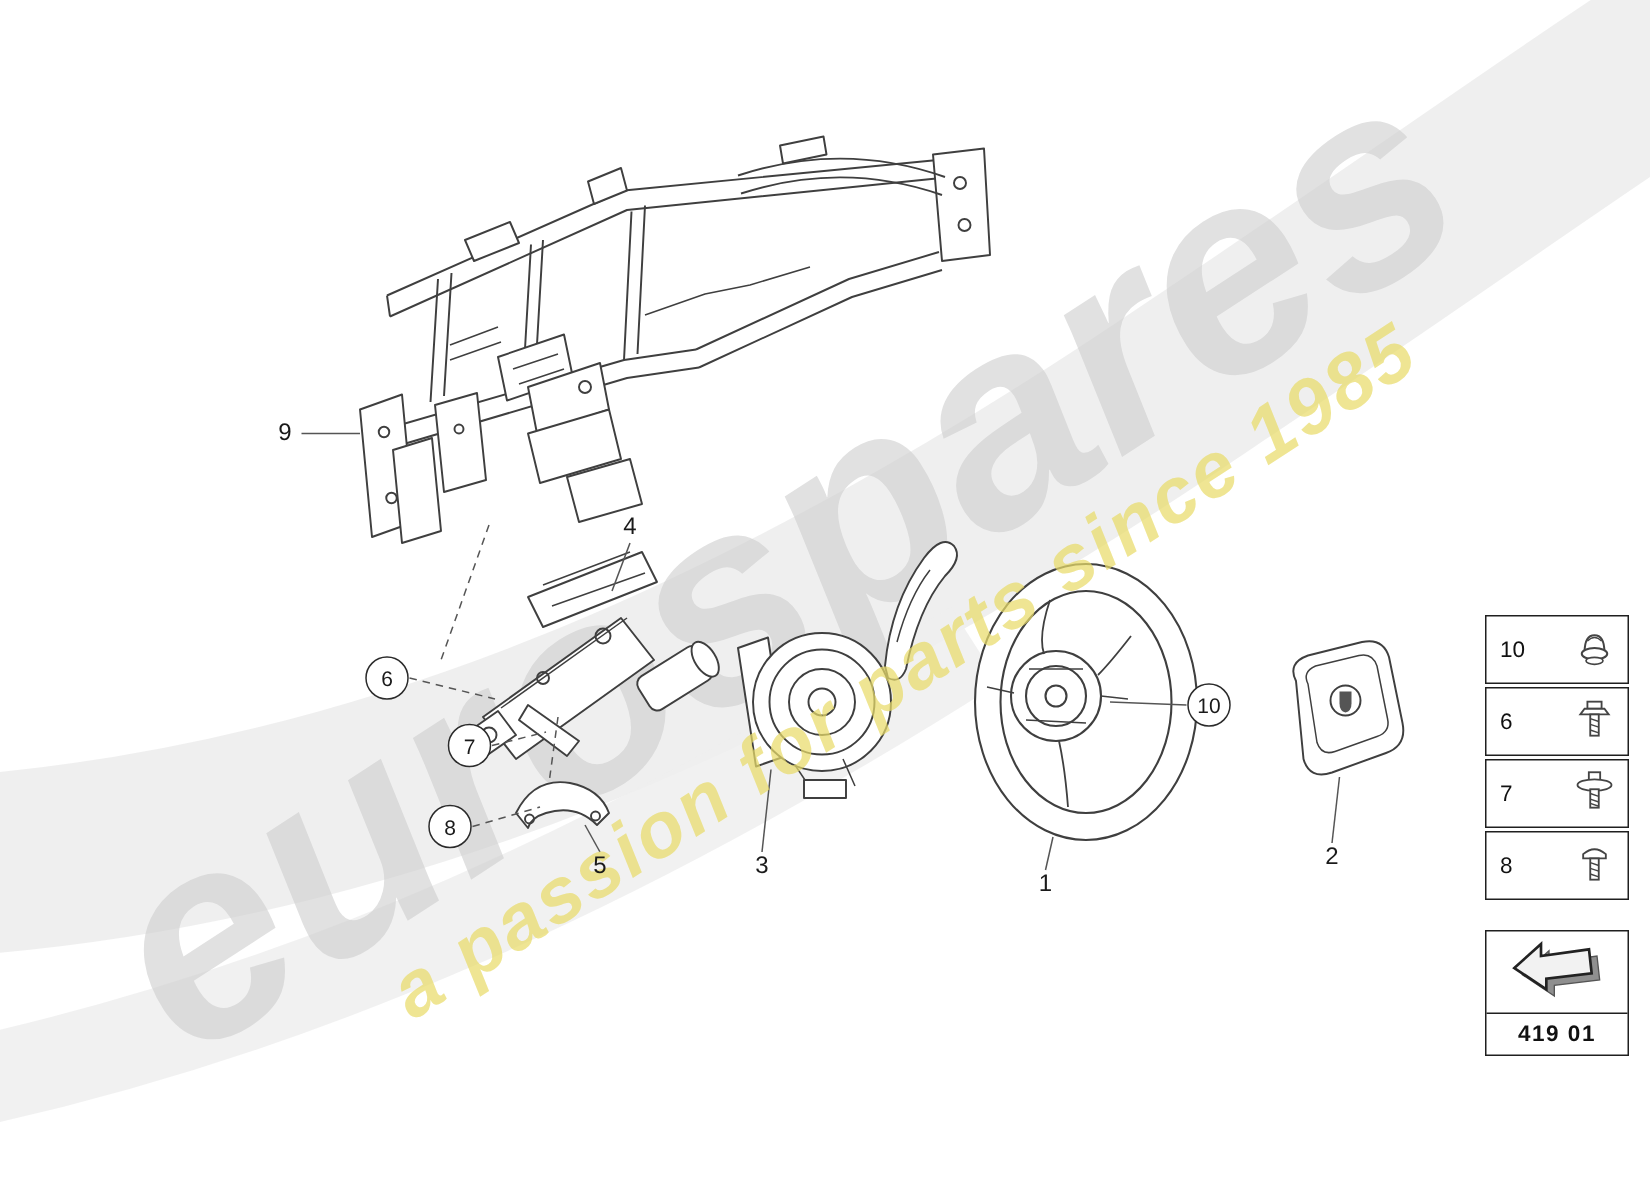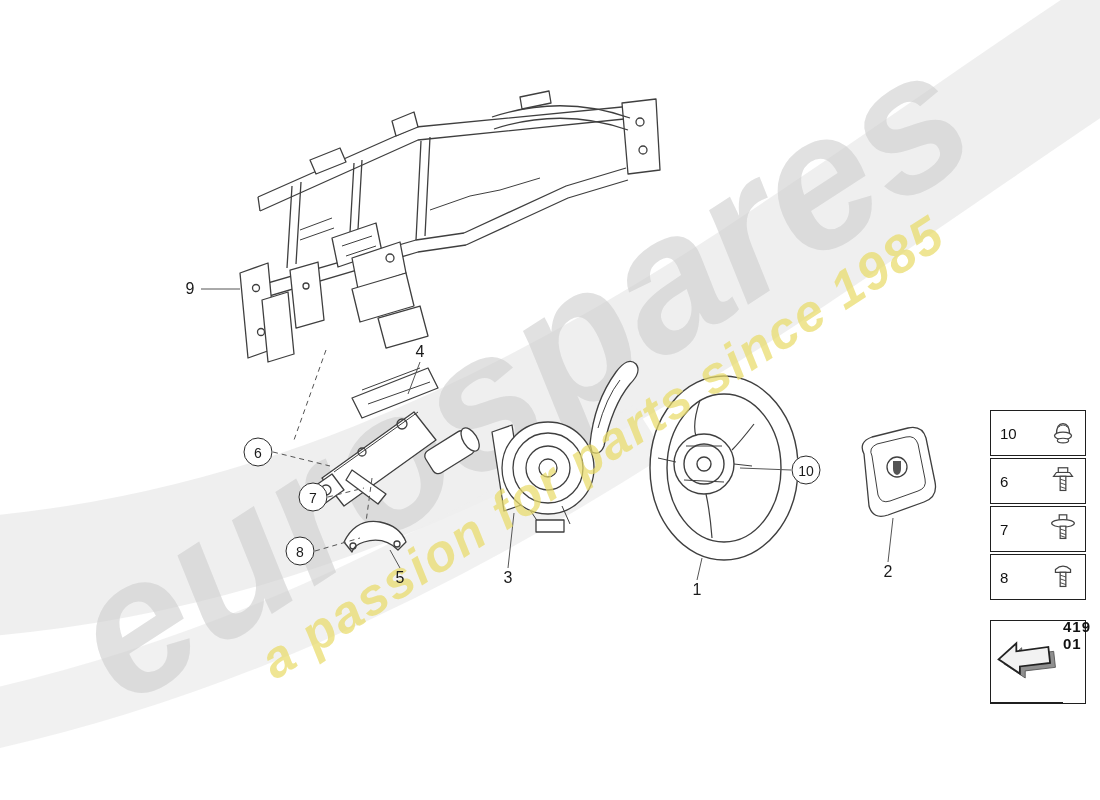--- a/index.html
+++ b/index.html
@@ -5,21 +5,21 @@
   *{margin:0;padding:0;box-sizing:border-box}
   html,body{width:1100px;height:800px;background:#fff;font-family:"Liberation Sans",sans-serif;overflow:hidden}
   .stage{position:relative;width:1100px;height:800px;background:#fff}
   .art{position:absolute;left:0;top:0;width:1100px;height:800px}
   .callout{position:absolute;transform:translate(-50%,-50%);font-size:16px;color:#1a1a1a;z-index:5;cursor:pointer}
   .callout.circled{width:29px;height:29px;border:1.5px solid #2b2b2b;border-radius:50%;background:#fff;display:flex;align-items:center;justify-content:center;font-size:14px}
   .legend{position:absolute;left:990px;top:410px;width:96px;display:flex;flex-direction:column;gap:2px;z-index:6}
   .legend-row{height:46px;border:1.6px solid #1f1f1f;background:#fff;display:flex;align-items:center;justify-content:space-between;padding:0 5px 0 9px;cursor:pointer}
   .legend-num{font-size:15px;color:#111}
   .legend-icon{width:34px;height:38px}
-  .codebox{position:absolute;left:990px;top:620px;width:96px;height:84px;border:1.6px solid #1f1f1f;background:#fff;display:flex;flex-direction:row;z-index:6}
+  .codebox{position:absolute;left:990px;top:620px;width:96px;height:84px;border:1.6px solid #1f1f1f;background:#fff;display:flex;flex-direction:column;z-index:6}
   .arrowwrap{flex:1;display:flex;align-items:center;justify-content:center;border-bottom:1.6px solid #1f1f1f}
   .code{height:27px;display:flex;align-items:center;justify-content:center;font-size:15px;font-weight:bold;color:#111;letter-spacing:1px}
 </style>
 </head>
 <body>
 
 <div class="stage">
 
   <svg class="art" viewBox="0 0 1100 800">
 

